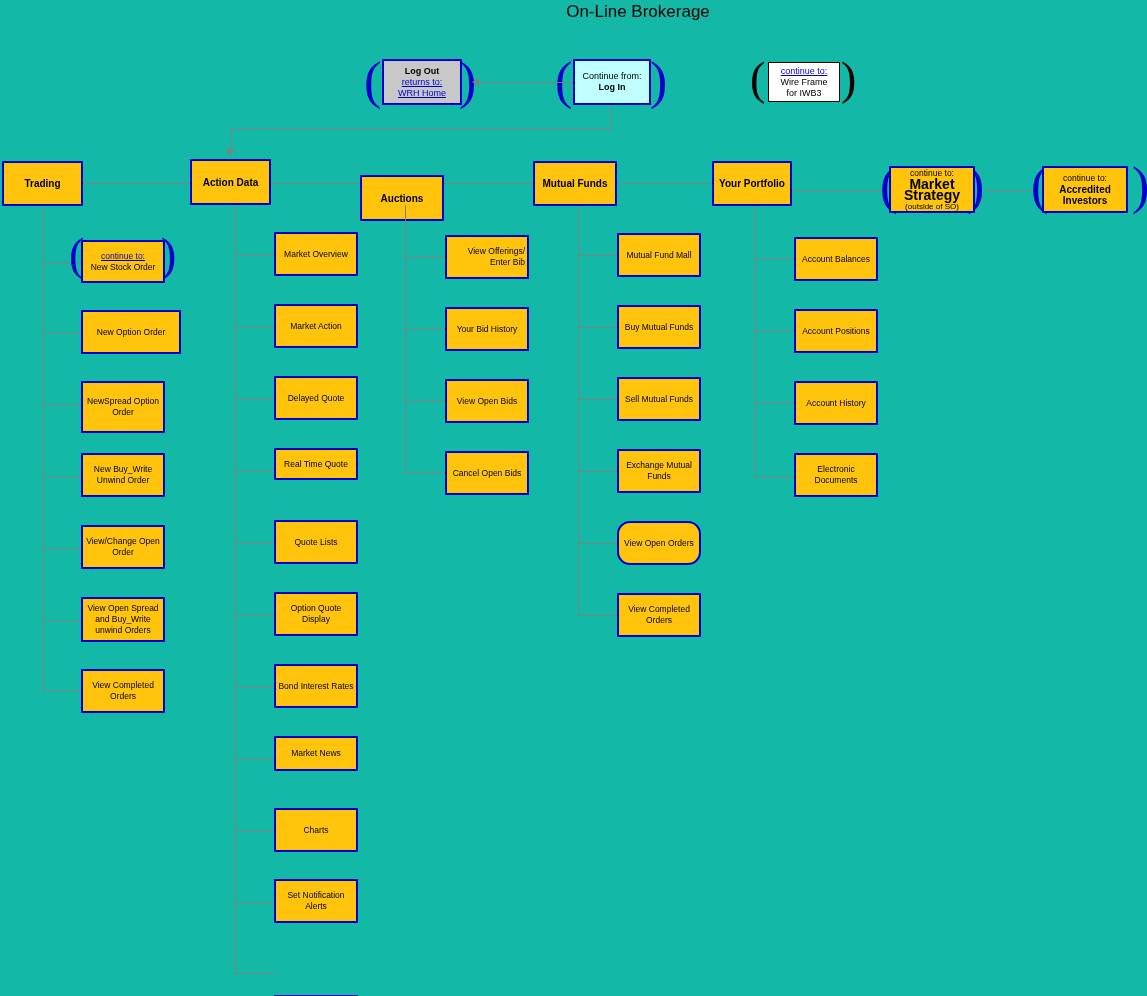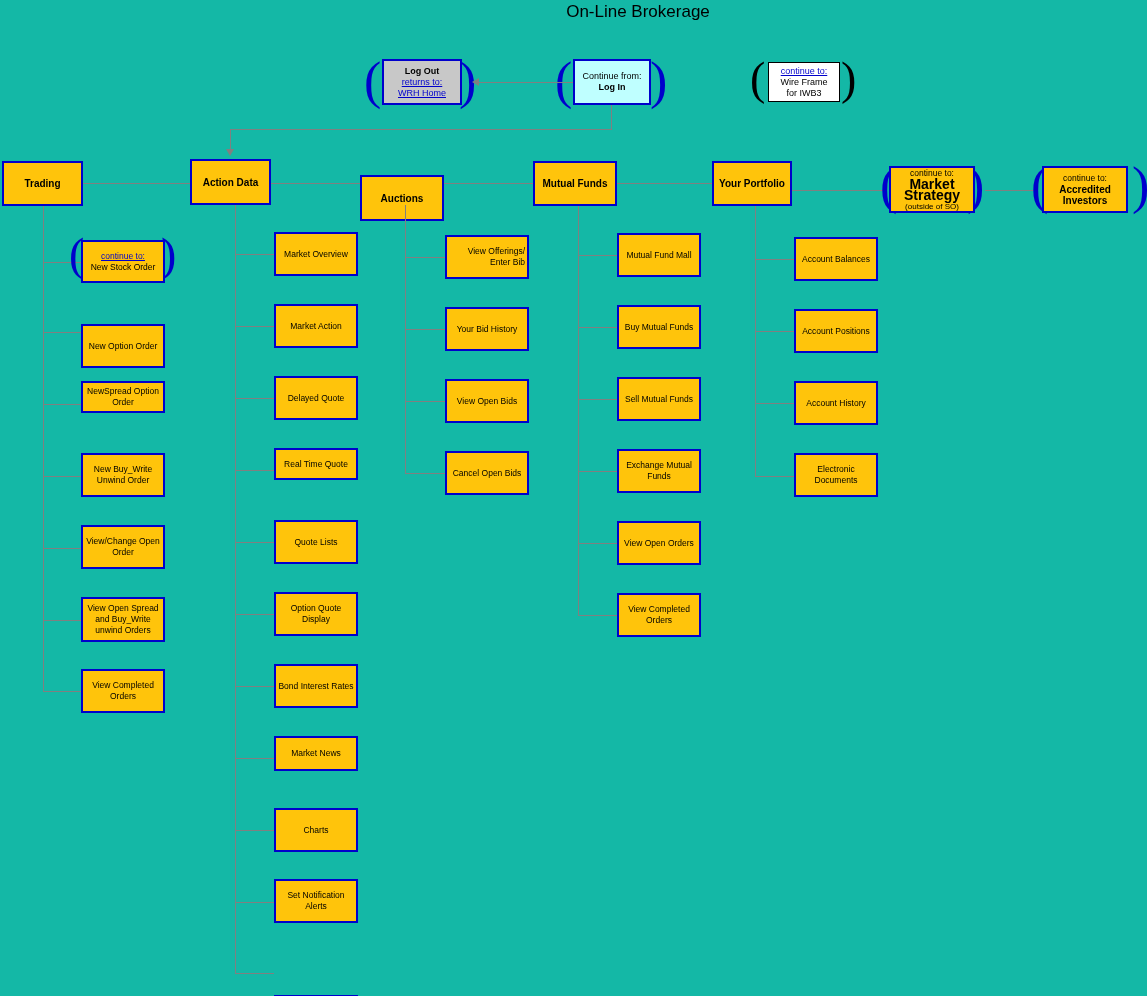--- a/index.html
+++ b/index.html
@@ -127,26 +127,26 @@
 
   <div class="ln h" style="left:43px;top:262px;width:39px;"></div>
   <div class="paren" style="left:69px;top:232px;font-size:46px;line-height:46px;">(</div>
   <div class="paren" style="left:161px;top:232px;font-size:46px;line-height:46px;">)</div>
   <div class="node" style="left:81px;top:240px;width:84px;height:43px;flex-direction:column;">
     <span class="hl">continue to:</span>
     <span>New Stock Order</span>
   </div>
 
   <div class="ln h" style="left:43px;top:332px;width:39px;"></div>
-  <div class="node" style="left:81px;top:324px;width:84px;height:44px;">
+  <div class="node" style="left:81px;top:310px;width:100px;height:44px;">
     <span>New Option Order</span>
   </div>
 
   <div class="ln h" style="left:43px;top:404px;width:39px;"></div>
-  <div class="node" style="left:81px;top:381px;width:84px;height:32px;">
+  <div class="node" style="left:81px;top:381px;width:84px;height:52px;">
     <span>NewSpread Option Order</span>
   </div>
 
   <div class="ln h" style="left:43px;top:476px;width:39px;"></div>
   <div class="node" style="left:81px;top:453px;width:84px;height:44px;">
     <span>New Buy_Write Unwind Order</span>
   </div>
 
   <div class="ln h" style="left:43px;top:548px;width:39px;"></div>
   <div class="node" style="left:81px;top:525px;width:84px;height:44px;">
@@ -258,21 +258,21 @@
   <div class="node" style="left:617px;top:377px;width:84px;height:44px;">
     <span>Sell Mutual Funds</span>
   </div>
 
   <div class="ln h" style="left:578px;top:471px;width:39px;"></div>
   <div class="node" style="left:617px;top:449px;width:84px;height:44px;">
     <span>Exchange Mutual Funds</span>
   </div>
 
   <div class="ln h" style="left:578px;top:543px;width:39px;"></div>
-  <div class="node" style="left:617px;top:521px;width:84px;height:44px;">
+  <div class="node" style="left:617px;top:521px;width:84px;height:44px;border-radius:13px;">
     <span>View Open Orders</span>
   </div>
 
   <div class="ln h" style="left:578px;top:615px;width:39px;"></div>
   <div class="node" style="left:617px;top:593px;width:84px;height:44px;">
     <span>View Completed Orders</span>
   </div>
 
   <div class="ln v" style="left:755px;top:206px;height:270px;"></div>
 

